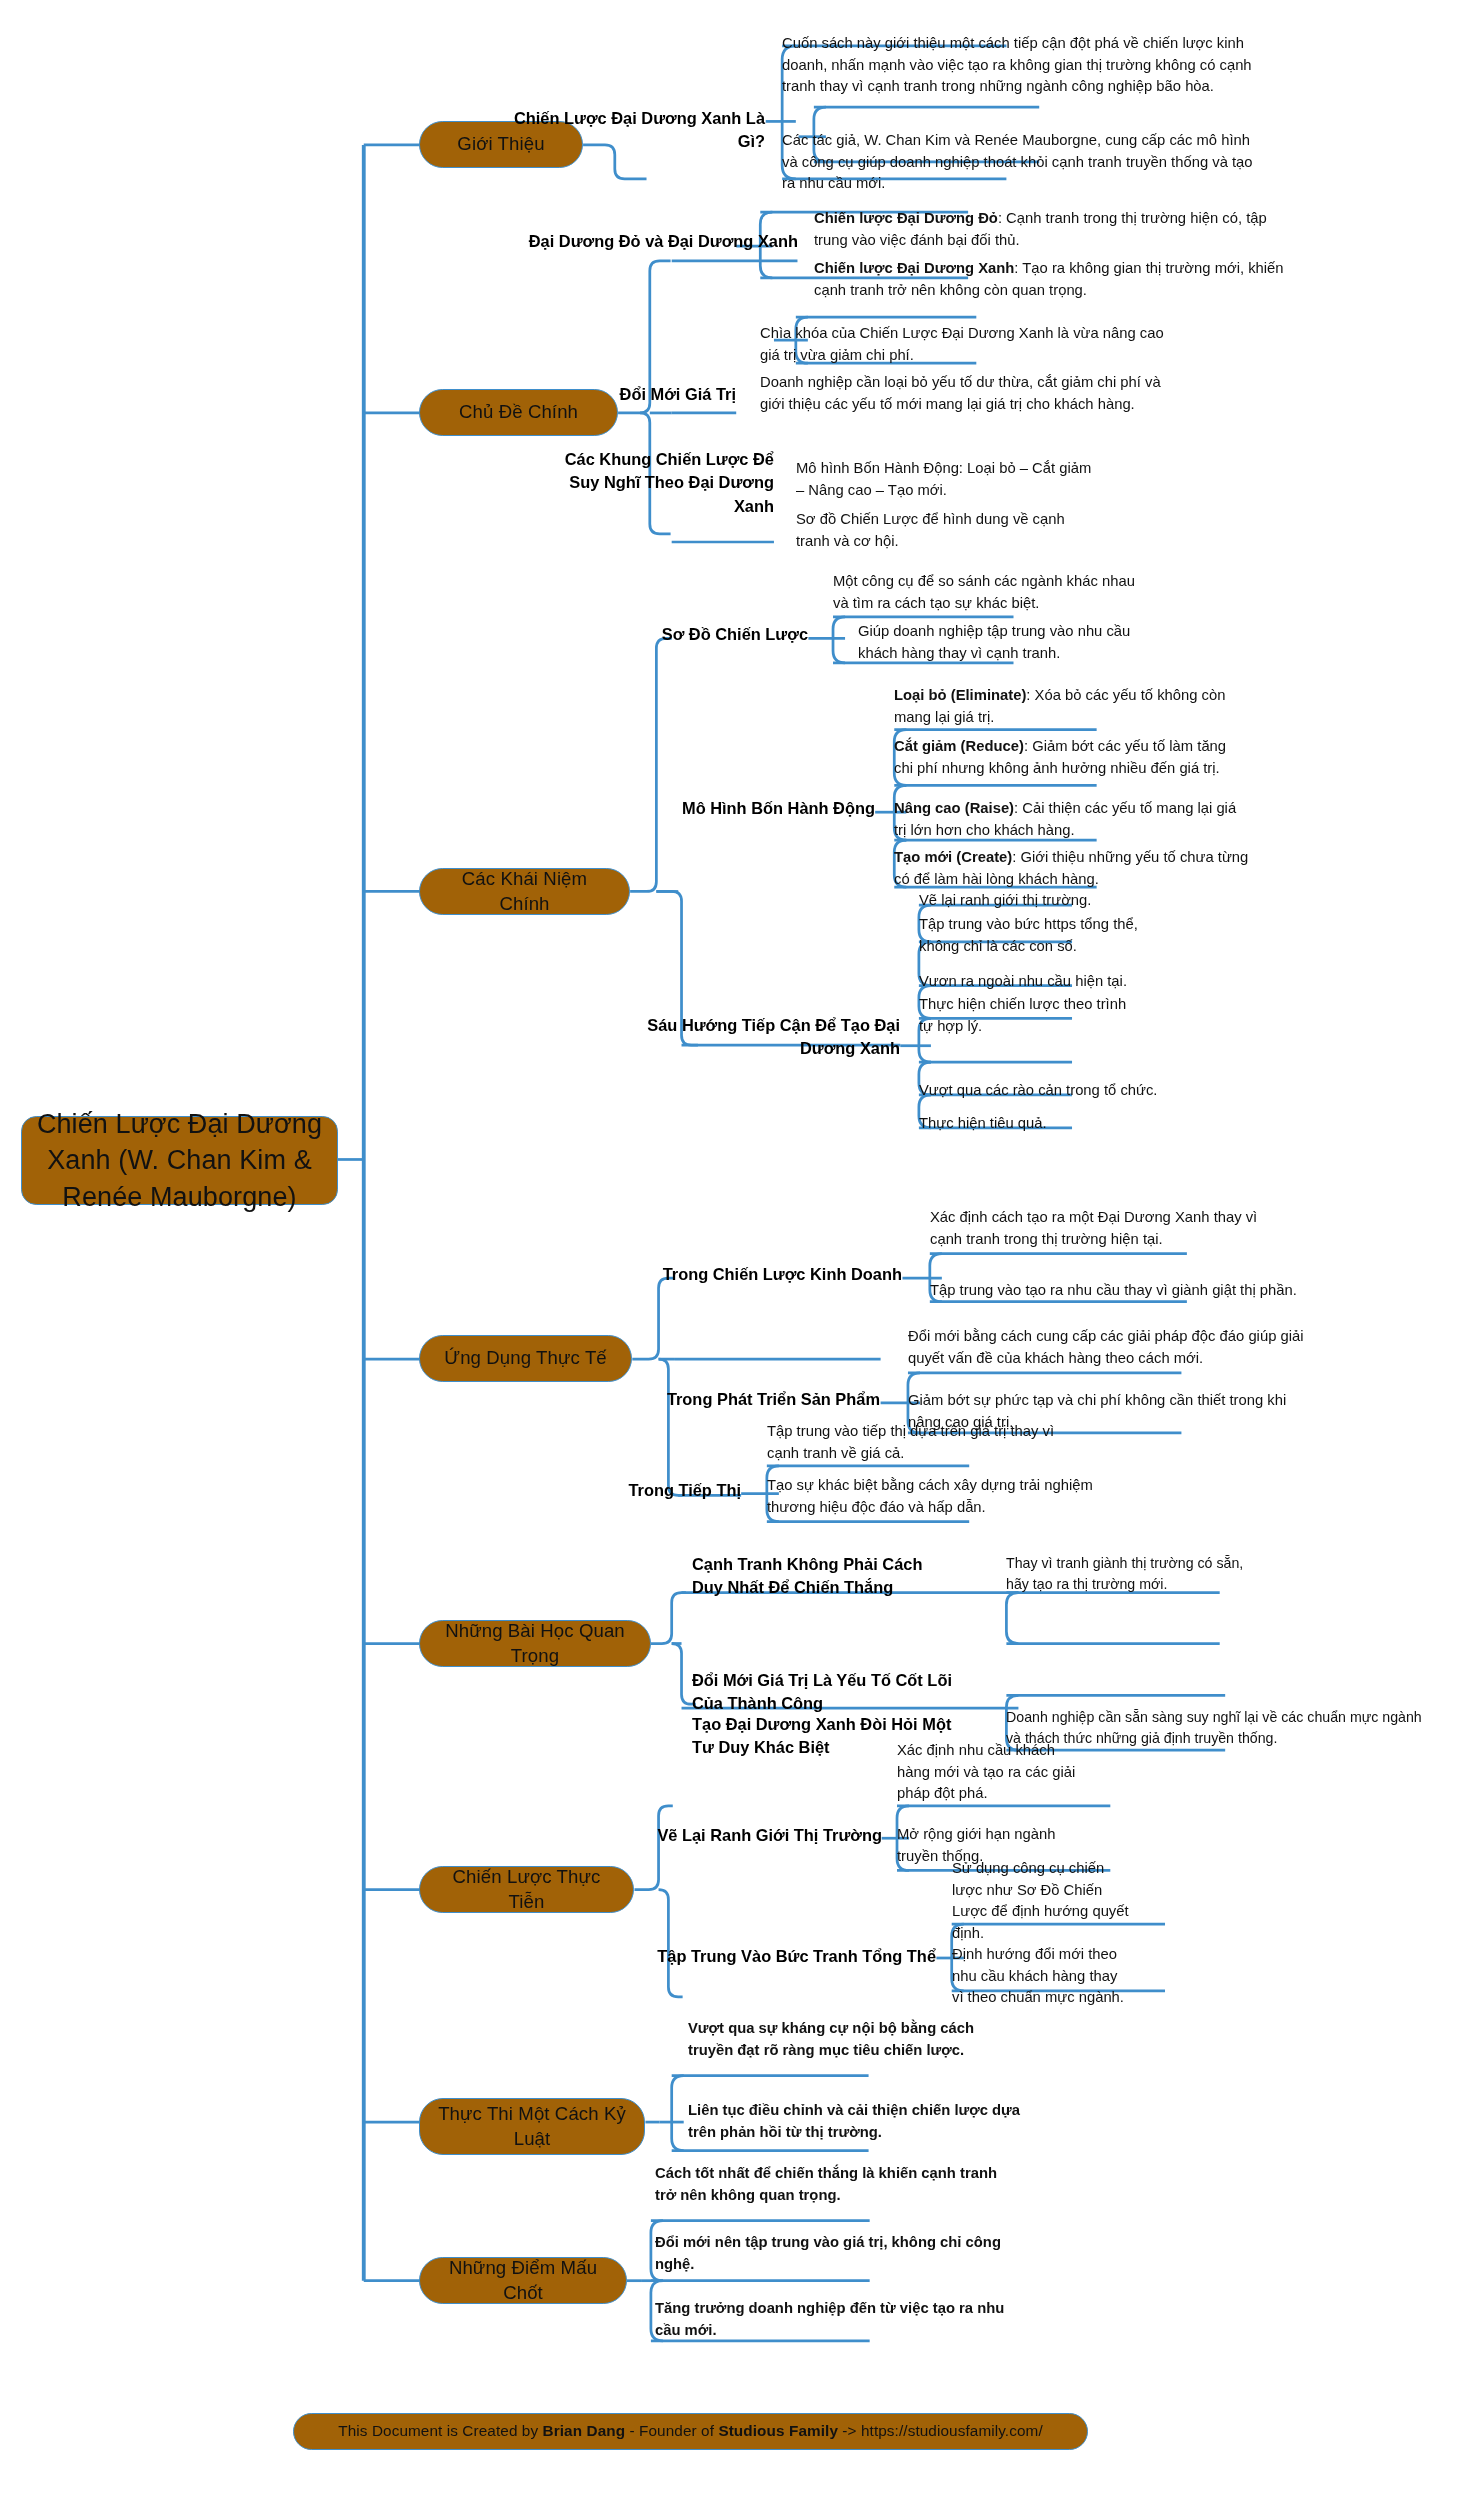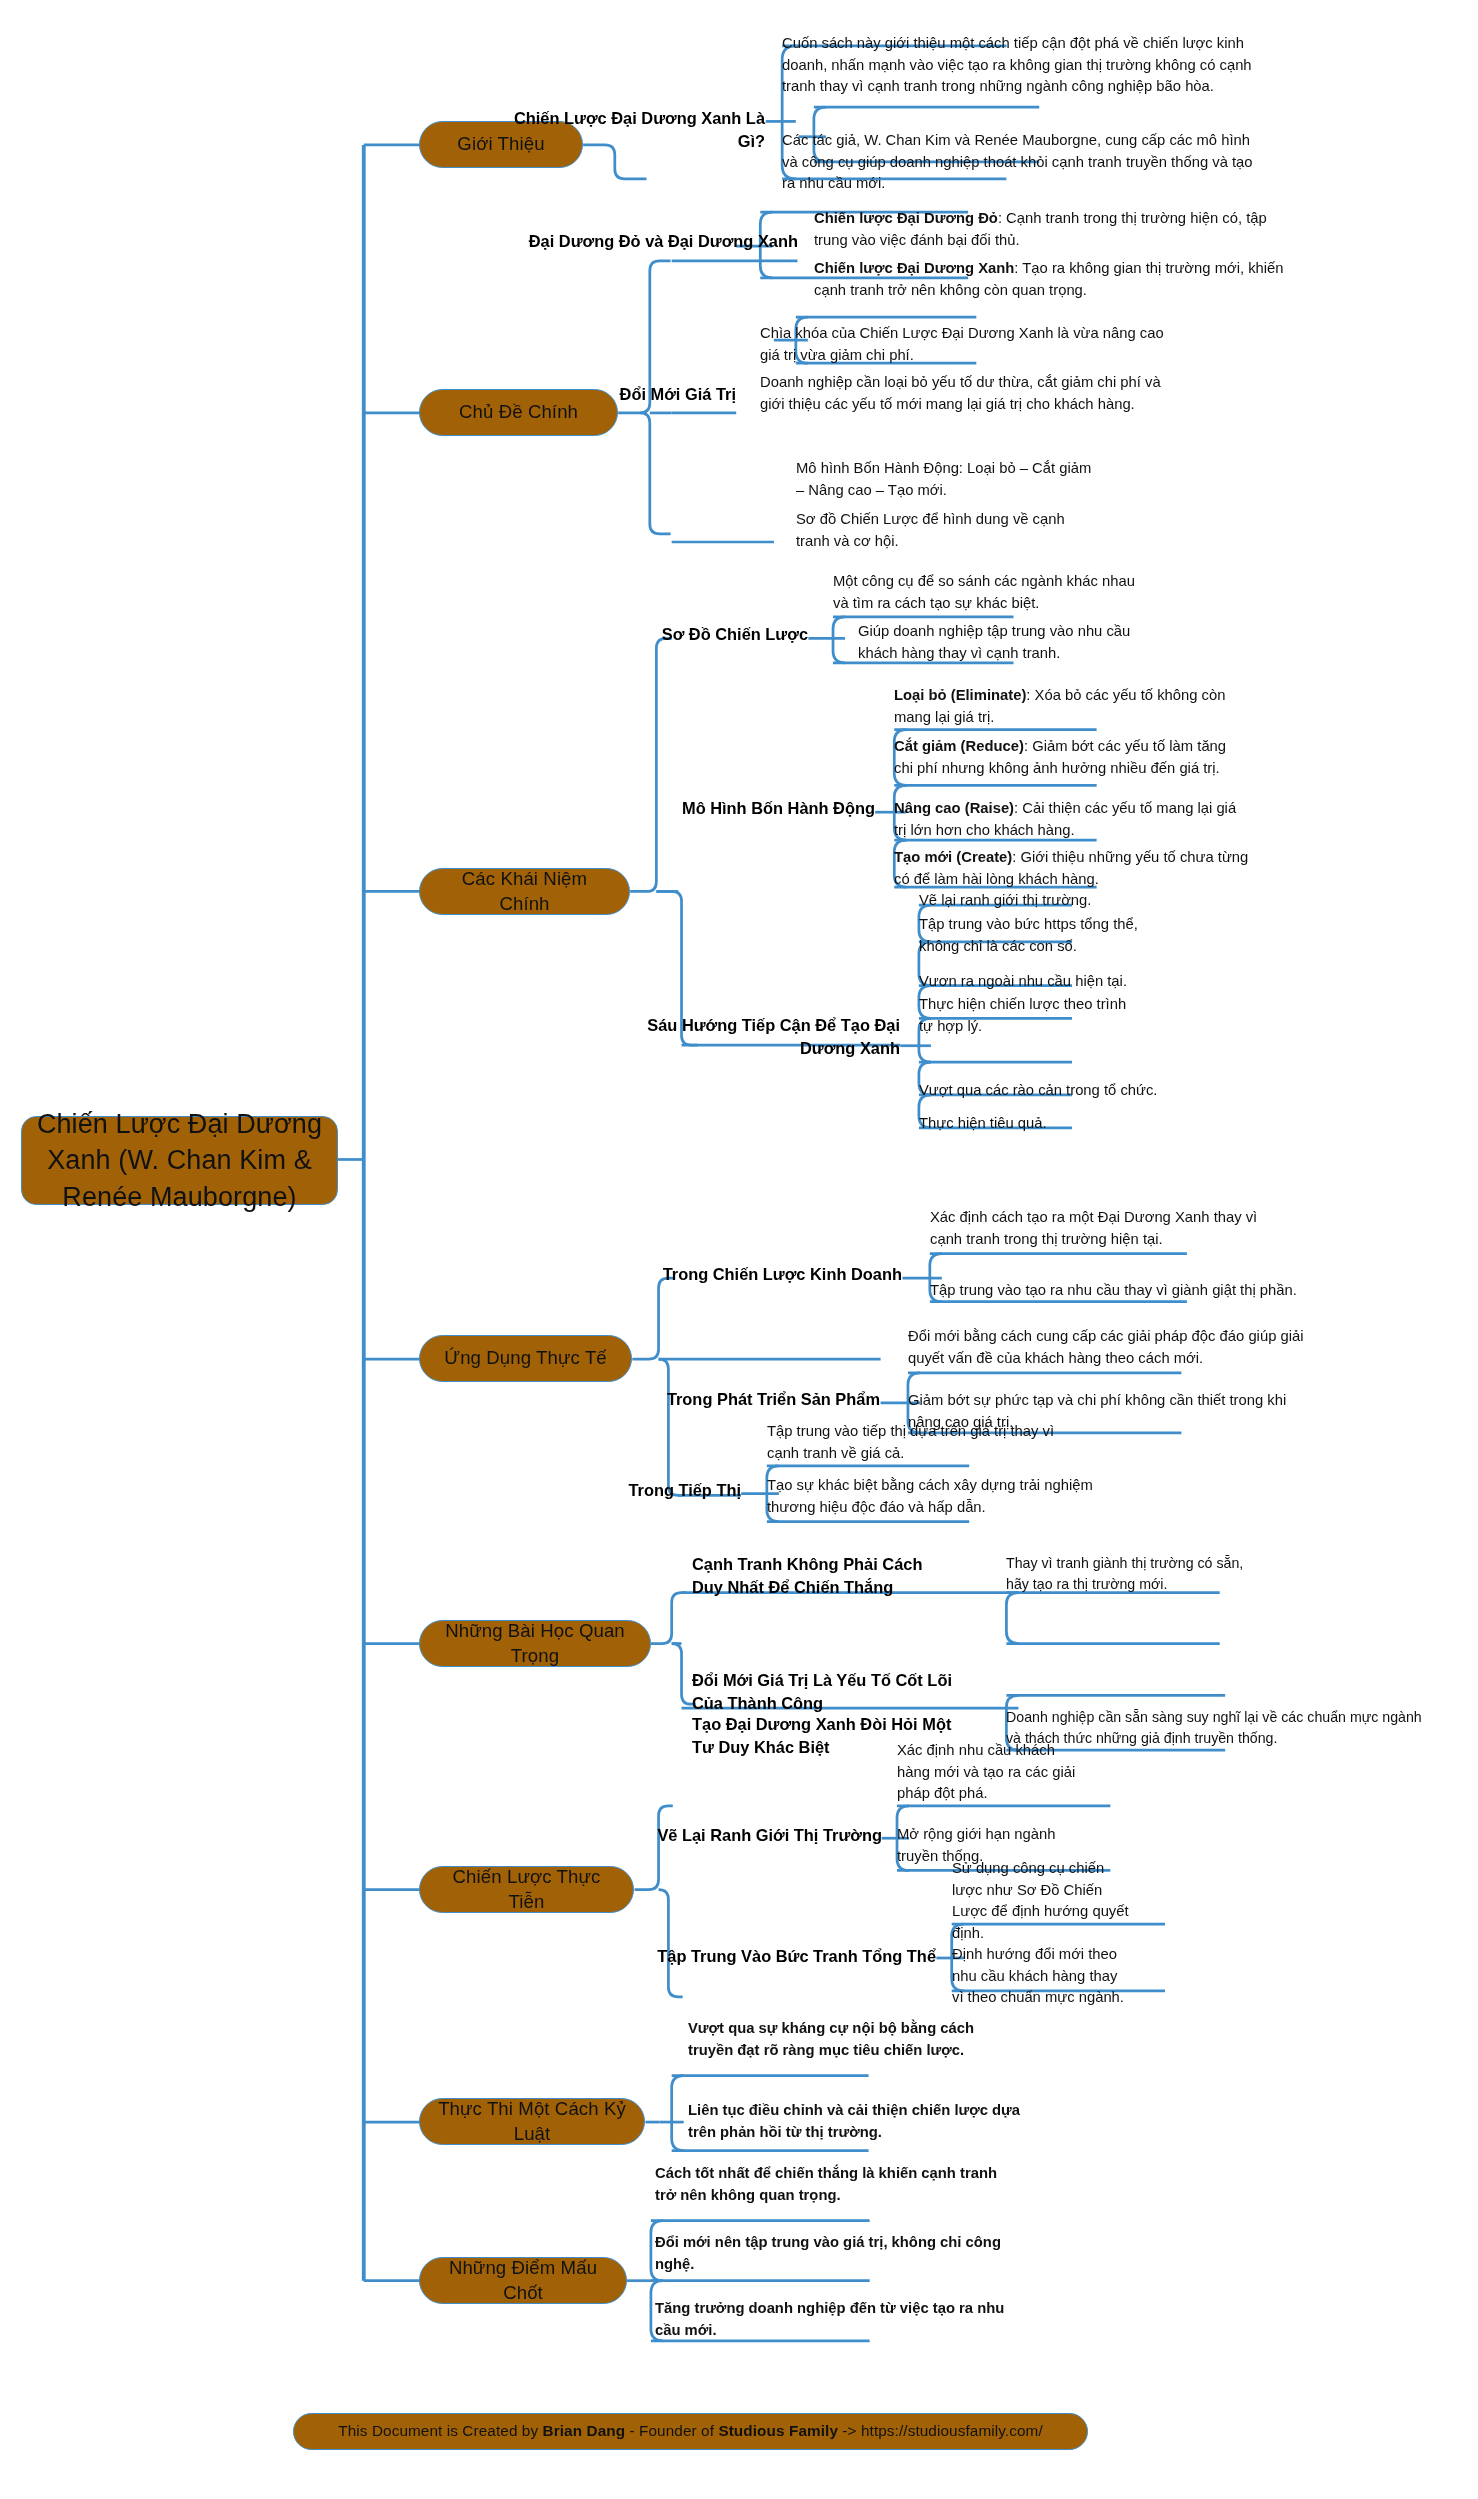--- a/index.html
+++ b/index.html
@@ -236,37 +236,40 @@
   </div>
 
   <div class="pill" style="left:419px;top:1620px;width:232px;height:47px;">
     <span>Những Bài Học Quan Trọng</span>
   </div>
 
   <div class="pill" style="left:419px;top:1866px;width:215px;height:47px;">
     <span>Chiến Lược Thực Tiễn</span>
   </div>
 
-  <div class="pill" style="left:419px;top:2098px;width:226px;height:47px;">
+  <div class="pill" style="left:419px;top:2098px;width:226px;height:57px;">
     <span>Thực Thi Một Cách Kỷ Luật</span>
   </div>
 
   <div class="pill" style="left:419px;top:2257px;width:208px;height:47px;">
     <span>Những Điểm Mấu Chốt</span>
   </div>
 
   <div class="topic r" style="left:503px;top:107px;width:262px;">
     <span>Chiến Lược Đại Dương Xanh Là Gì?</span>
   </div>
 
   <div class="topic r" style="left:525px;top:230px;width:273px;">
     <span>Đại Dương Đỏ và Đại Dương Xanh</span>
   </div>
   <div class="topic r" style="left:547px;top:383px;width:189px;">
     <span>Đổi Mới Giá Trị</span>
+  </div>
+  <div class="topic r" style="left:547px;top:448px;width:227px;">
+    <span>Các Khung Chiến Lược Để Suy Nghĩ Theo Đại Dương Xanh</span>
   </div>
 
   <div class="topic r" style="left:618px;top:623px;width:190px;">
     <span>Sơ Đồ Chiến Lược</span>
   </div>
   <div class="topic r" style="left:618px;top:797px;width:257px;">
     <span>Mô Hình Bốn Hành Động</span>
   </div>
   <div class="topic r" style="left:618px;top:1014px;width:282px;">
     <span>Sáu Hướng Tiếp Cận Để Tạo Đại Dương Xanh</span>

